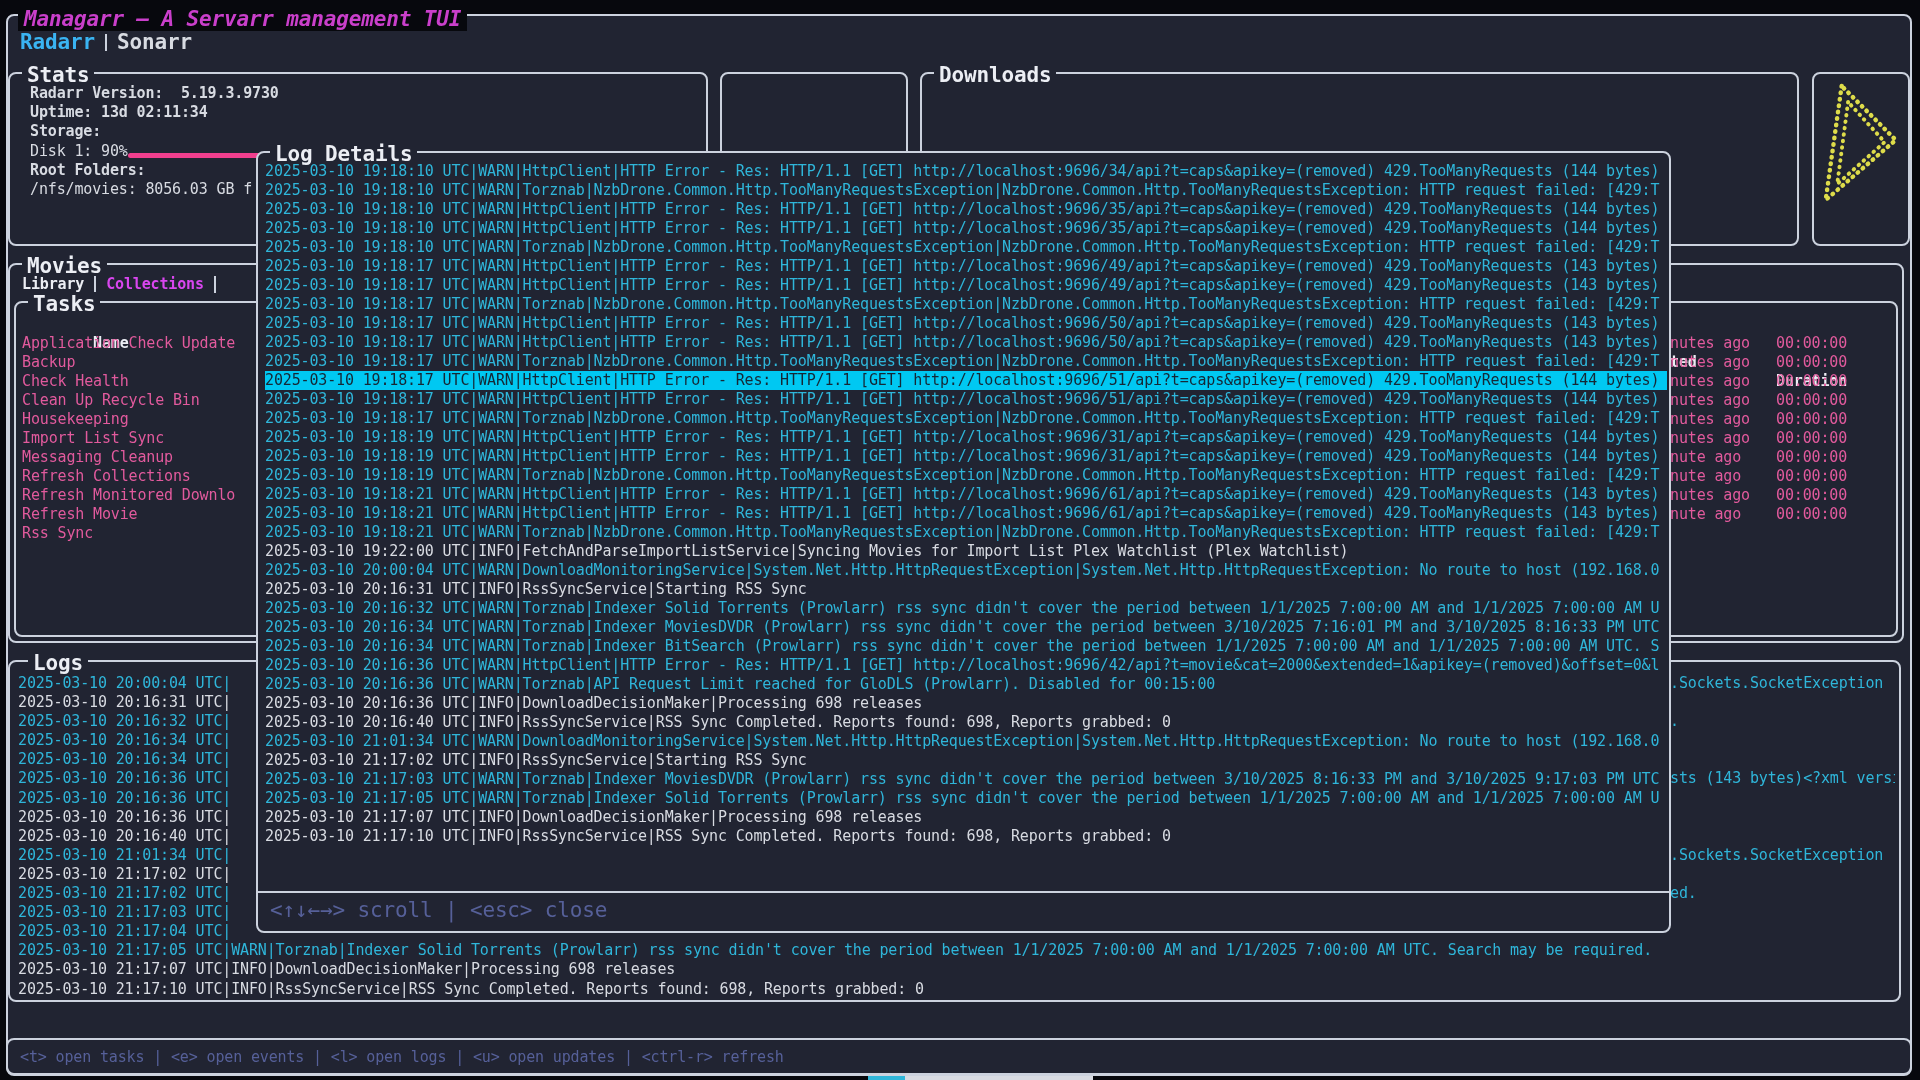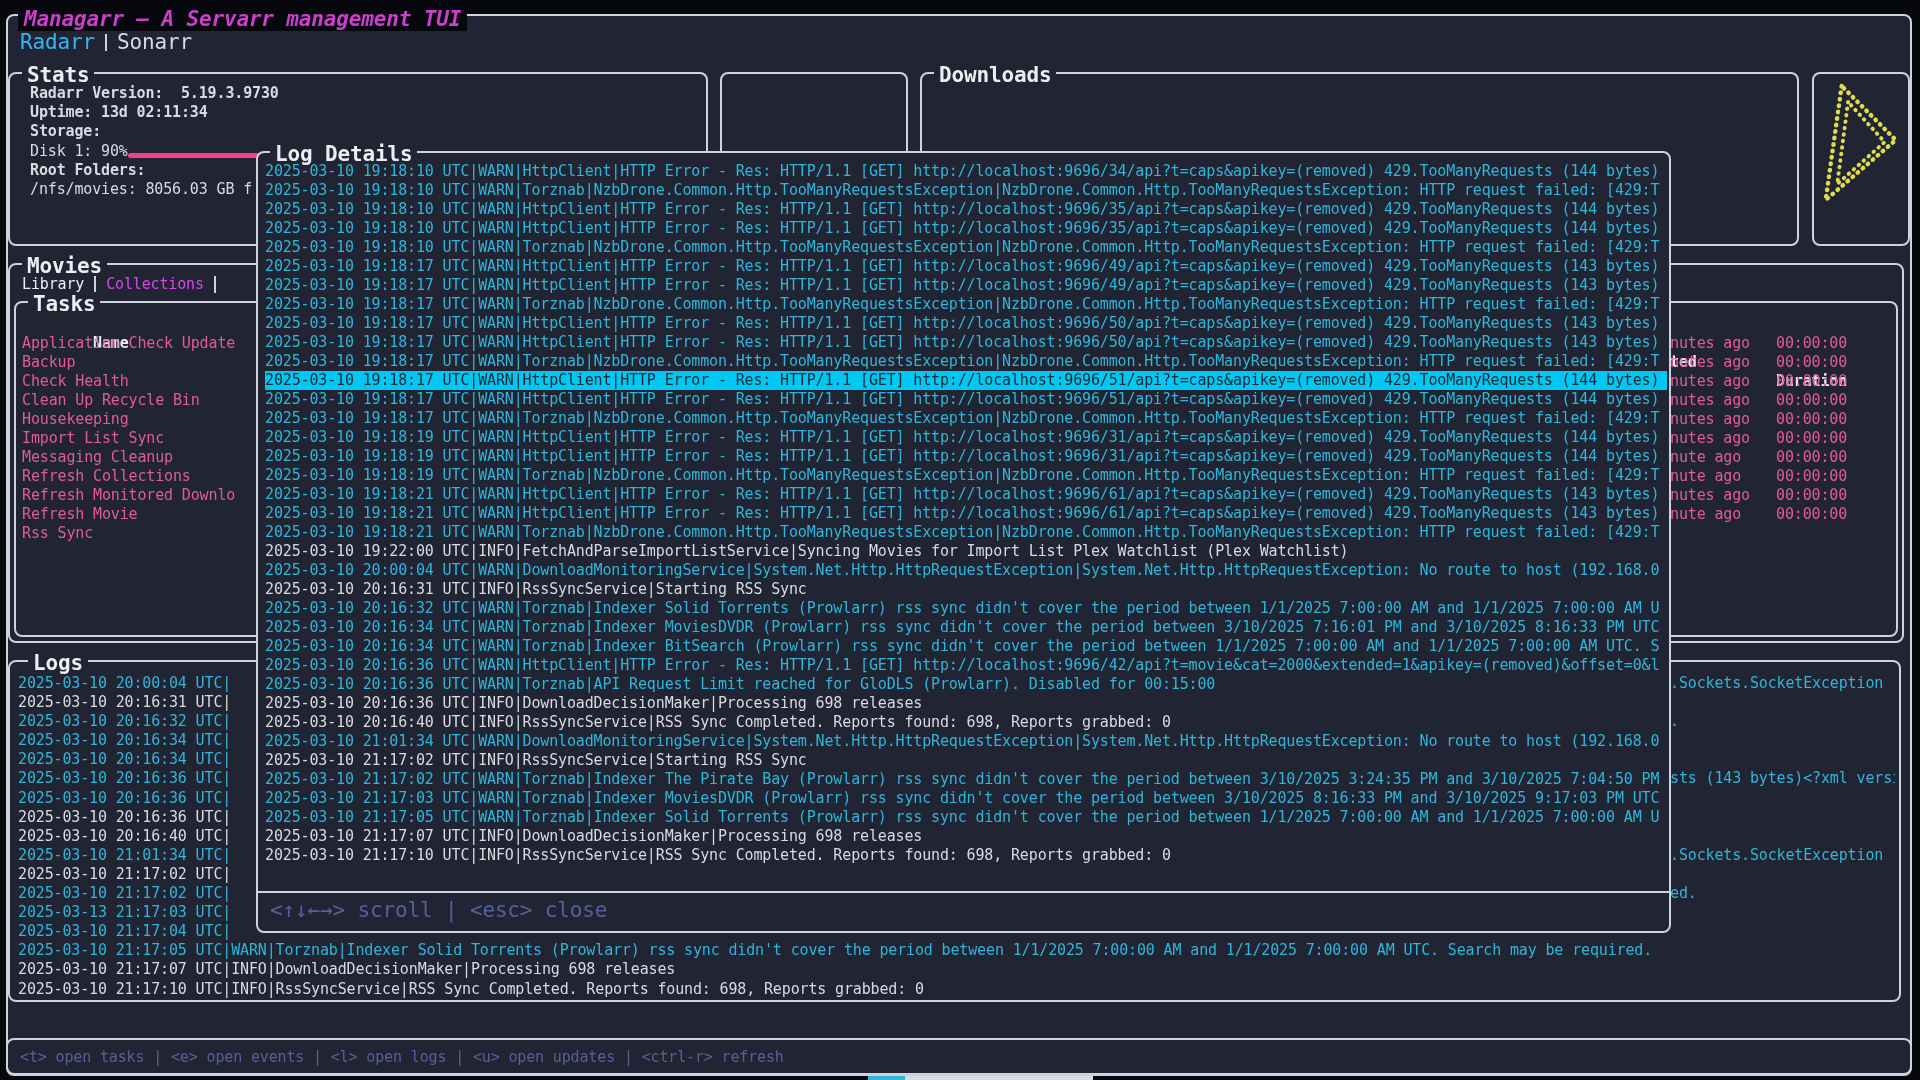--- a/index.html
+++ b/index.html
@@ -14,21 +14,21 @@
   .screen{position:relative;width:1920px;height:1080px;background:var(--bg-outer);overflow:hidden;
           font-family:"DejaVu Sans Mono",monospace;font-size:15px;letter-spacing:-0.15px;color:var(--white);}
   .frame{position:absolute;left:6px;top:14px;width:1906px;height:1062px;background:var(--bg);
          border:2px solid var(--border);border-radius:8px;}
   .panel{position:absolute;border:2px solid var(--border);border-radius:8px;background:transparent;}
   .ptitle{position:absolute;top:-11px;left:12px;background:var(--bg);padding:0 5px;font-weight:bold;color:#eceef4;white-space:pre;}
   .bold{font-weight:bold;}
   .app-title{position:absolute;left:18px;top:7px;background:var(--bg-outer);padding:0 6px;color:var(--magenta);
              font-weight:bold;font-style:italic;white-space:pre;z-index:2;}
   .tabs{position:absolute;left:20px;top:30px;display:flex;align-items:center;gap:10px;z-index:2;}
-  .tab{font-weight:normal;color:var(--white);cursor:pointer;white-space:pre;}
+  .tab{font-weight:bold;color:var(--white);cursor:pointer;white-space:pre;}
   .tab.active{color:var(--blue);}
   .tabsep{display:inline-block;width:2px;height:17px;background:var(--border);}
   .top-shortcuts{position:absolute;right:22px;top:31px;color:var(--muted);white-space:pre;z-index:2;}
   .sline{height:19.2px;line-height:19.2px;white-space:pre;overflow:hidden;}
   .trow{position:relative;height:19px;line-height:19px;white-space:pre;overflow:hidden;}
   .lrow{position:relative;height:19.1px;line-height:19.1px;white-space:pre;overflow:hidden;}
   .warn{color:var(--cyan);}
   .info{color:var(--white);}
   .hl{background:var(--hl);color:var(--hltext);}
   .frag{position:absolute;left:1652px;top:0;}
@@ -124,21 +124,21 @@
         <div class="lrow warn"><span>2025-03-10 20:16:32 UTC|</span><span class="frag">.</span></div>
         <div class="lrow warn"><span>2025-03-10 20:16:34 UTC|</span></div>
         <div class="lrow warn"><span>2025-03-10 20:16:34 UTC|</span></div>
         <div class="lrow warn"><span>2025-03-10 20:16:36 UTC|</span><span class="frag">sts (143 bytes)&lt;?xml versi</span></div>
         <div class="lrow warn"><span>2025-03-10 20:16:36 UTC|</span></div>
         <div class="lrow info"><span>2025-03-10 20:16:36 UTC|</span></div>
         <div class="lrow info"><span>2025-03-10 20:16:40 UTC|</span></div>
         <div class="lrow warn"><span>2025-03-10 21:01:34 UTC|</span><span class="frag">.Sockets.SocketException (</span></div>
         <div class="lrow info"><span>2025-03-10 21:17:02 UTC|</span></div>
         <div class="lrow warn"><span>2025-03-10 21:17:02 UTC|</span><span class="frag">ed.</span></div>
-        <div class="lrow warn"><span>2025-03-13 21:17:03 UTC|</span></div>
+        <div class="lrow warn"><span>2025-03-10 21:17:03 UTC|</span></div>
         <div class="lrow warn"><span>2025-03-10 21:17:04 UTC|</span></div>
         <div class="lrow warn"><span>2025-03-10 21:17:05 UTC|WARN|Torznab|Indexer Solid Torrents (Prowlarr) rss sync didn't cover the period between 1/1/2025 7:00:00 AM and 1/1/2025 7:00:00 AM UTC. Search may be required.</span></div>
         <div class="lrow info"><span>2025-03-10 21:17:07 UTC|INFO|DownloadDecisionMaker|Processing 698 releases</span></div>
         <div class="lrow info"><span>2025-03-10 21:17:10 UTC|INFO|RssSyncService|RSS Sync Completed. Reports found: 698, Reports grabbed: 0</span></div>
       </div>
   </div>
 
   <div class="panel modal" style="left:256px;top:151px;width:1415px;height:782px;">
     <span class="ptitle mono">Log Details</span>
     <div class="modal-lines">
@@ -167,21 +167,20 @@
         <div class="trow info">2025-03-10 20:16:31 UTC|INFO|RssSyncService|Starting RSS Sync</div>
         <div class="trow warn">2025-03-10 20:16:32 UTC|WARN|Torznab|Indexer Solid Torrents (Prowlarr) rss sync didn't cover the period between 1/1/2025 7:00:00 AM and 1/1/2025 7:00:00 AM U</div>
         <div class="trow warn">2025-03-10 20:16:34 UTC|WARN|Torznab|Indexer MoviesDVDR (Prowlarr) rss sync didn't cover the period between 3/10/2025 7:16:01 PM and 3/10/2025 8:16:33 PM UTC</div>
         <div class="trow warn">2025-03-10 20:16:34 UTC|WARN|Torznab|Indexer BitSearch (Prowlarr) rss sync didn't cover the period between 1/1/2025 7:00:00 AM and 1/1/2025 7:00:00 AM UTC. S</div>
         <div class="trow warn">2025-03-10 20:16:36 UTC|WARN|HttpClient|HTTP Error - Res: HTTP/1.1 [GET] http://localhost:9696/42/api?t=movie&amp;cat=2000&amp;extended=1&amp;apikey=(removed)&amp;offset=0&amp;l</div>
         <div class="trow warn">2025-03-10 20:16:36 UTC|WARN|Torznab|API Request Limit reached for GloDLS (Prowlarr). Disabled for 00:15:00</div>
         <div class="trow info">2025-03-10 20:16:36 UTC|INFO|DownloadDecisionMaker|Processing 698 releases</div>
         <div class="trow info">2025-03-10 20:16:40 UTC|INFO|RssSyncService|RSS Sync Completed. Reports found: 698, Reports grabbed: 0</div>
         <div class="trow warn">2025-03-10 21:01:34 UTC|WARN|DownloadMonitoringService|System.Net.Http.HttpRequestException|System.Net.Http.HttpRequestException: No route to host (192.168.0</div>
         <div class="trow info">2025-03-10 21:17:02 UTC|INFO|RssSyncService|Starting RSS Sync</div>
-        <div class="trow warn">2025-03-10 21:17:02 UTC|WARN|Torznab|Indexer The Pirate Bay (Prowlarr) rss sync didn't cover the period between 3/10/2025 3:24:35 PM and 3/10/2025 7:04:50 PM</div>
         <div class="trow warn">2025-03-10 21:17:03 UTC|WARN|Torznab|Indexer MoviesDVDR (Prowlarr) rss sync didn't cover the period between 3/10/2025 8:16:33 PM and 3/10/2025 9:17:03 PM UTC</div>
         <div class="trow warn">2025-03-10 21:17:05 UTC|WARN|Torznab|Indexer Solid Torrents (Prowlarr) rss sync didn't cover the period between 1/1/2025 7:00:00 AM and 1/1/2025 7:00:00 AM U</div>
         <div class="trow info">2025-03-10 21:17:07 UTC|INFO|DownloadDecisionMaker|Processing 698 releases</div>
         <div class="trow info">2025-03-10 21:17:10 UTC|INFO|RssSyncService|RSS Sync Completed. Reports found: 698, Reports grabbed: 0</div>
       </div>
     <div class="modal-sep"></div>
     <div class="modal-footer mono">&lt;↑↓←→&gt; scroll | &lt;esc&gt; close</div>
   </div>
 
   <div class="panel" style="left:6px;top:1038px;width:1906px;height:37px;">

